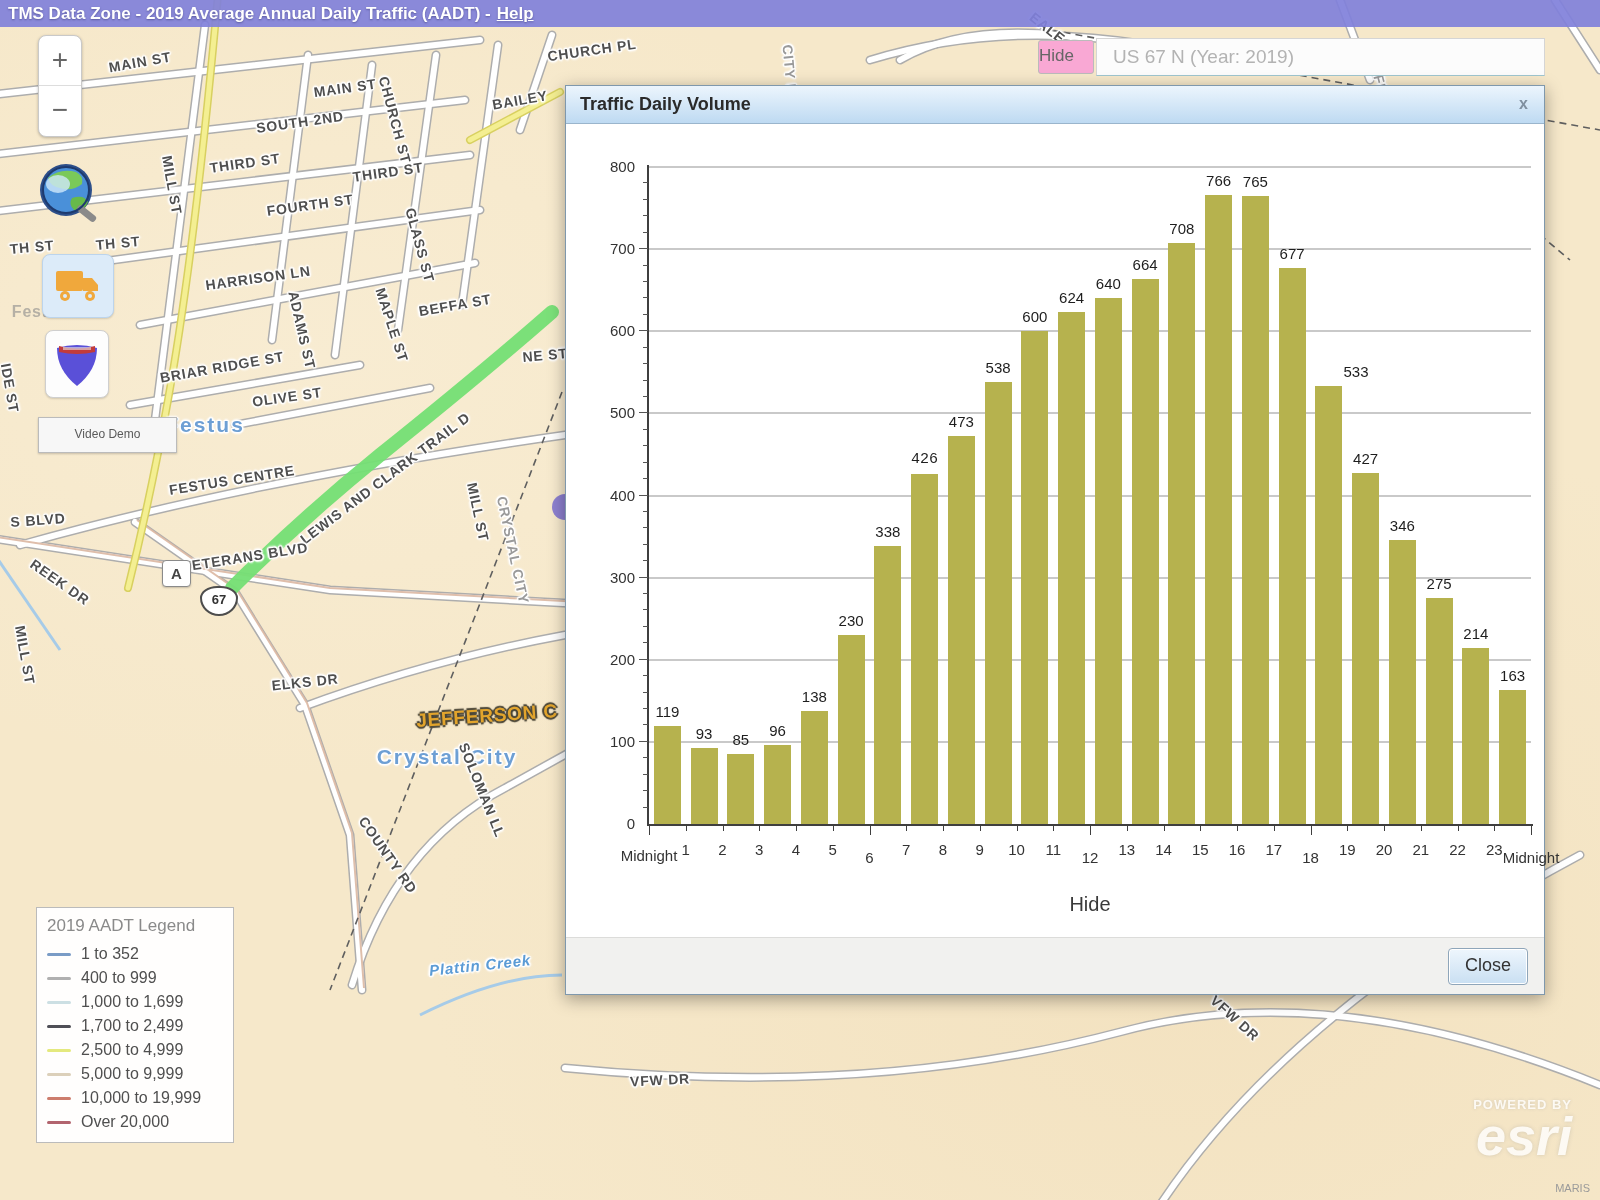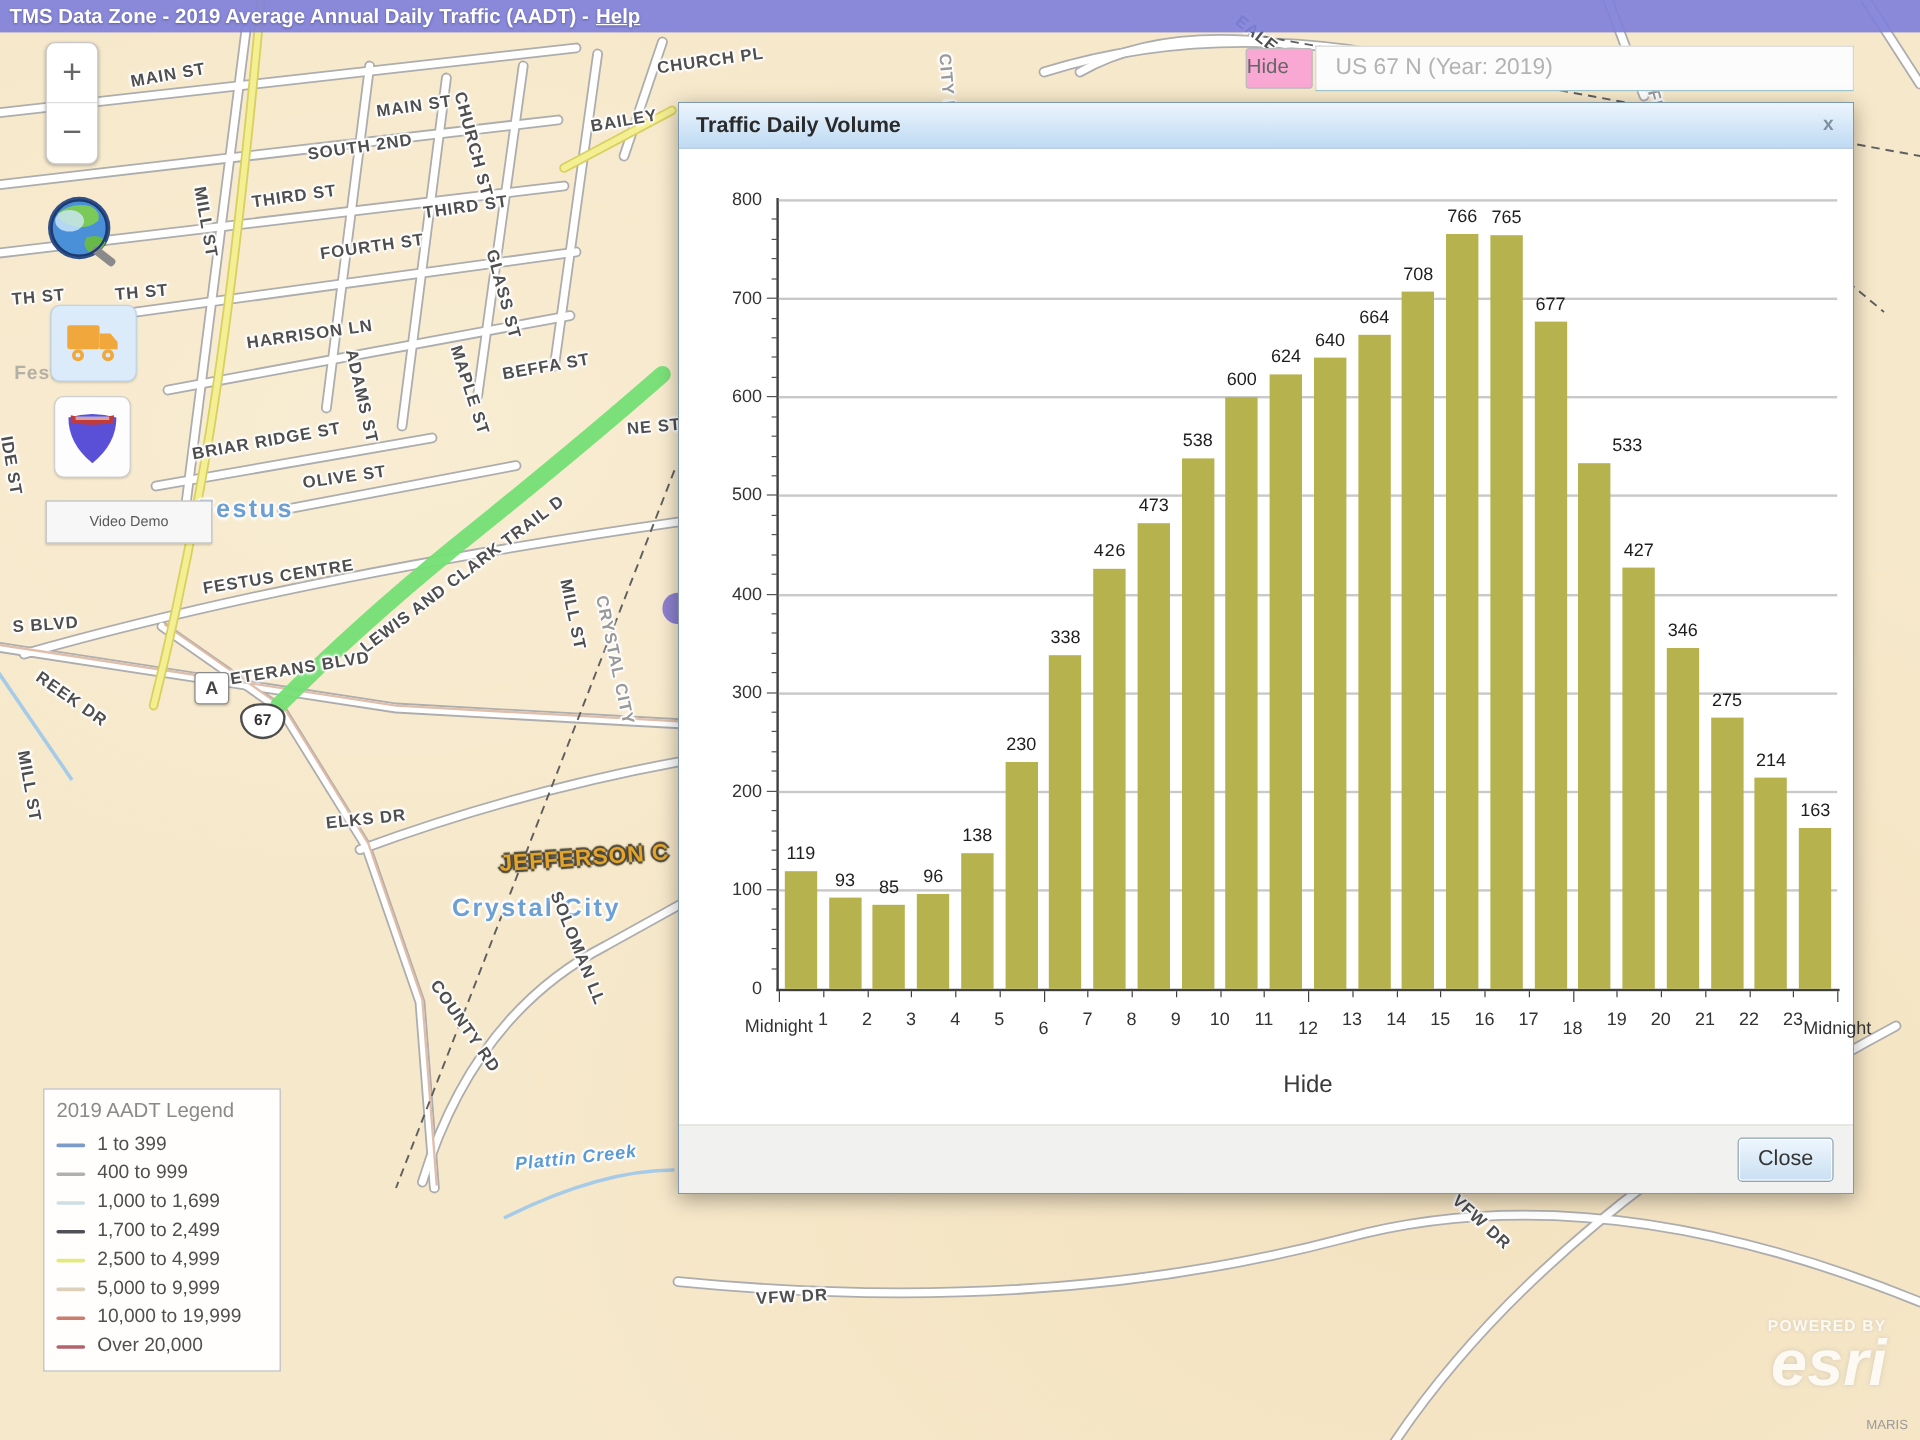--- a/index.html
+++ b/index.html
@@ -274,21 +274,21 @@
   <div id="video-demo">Video Demo</div>
 
   <div id="hide-btn">Hide</div>
   <input id="route-input" type="text" value="US 67 N (Year: 2019)" style="">
 
   <div id="legend">
     <div class="ltitle">2019 AADT Legend</div>
     <div id="legend-rows">
         <div class="lrow">
           <div class="lswatch" style="background: rgb(122, 156, 198);"></div>
-          <span class="ltext">1 to 399</span>
+          <span class="ltext">1 to 352</span>
         </div>
         <div class="lrow">
           <div class="lswatch" style="background: rgb(176, 176, 176);"></div>
           <span class="ltext">400 to 999</span>
         </div>
         <div class="lrow">
           <div class="lswatch" style="background: rgb(204, 223, 227);"></div>
           <span class="ltext">1,000 to 1,699</span>
         </div>
         <div class="lrow">

